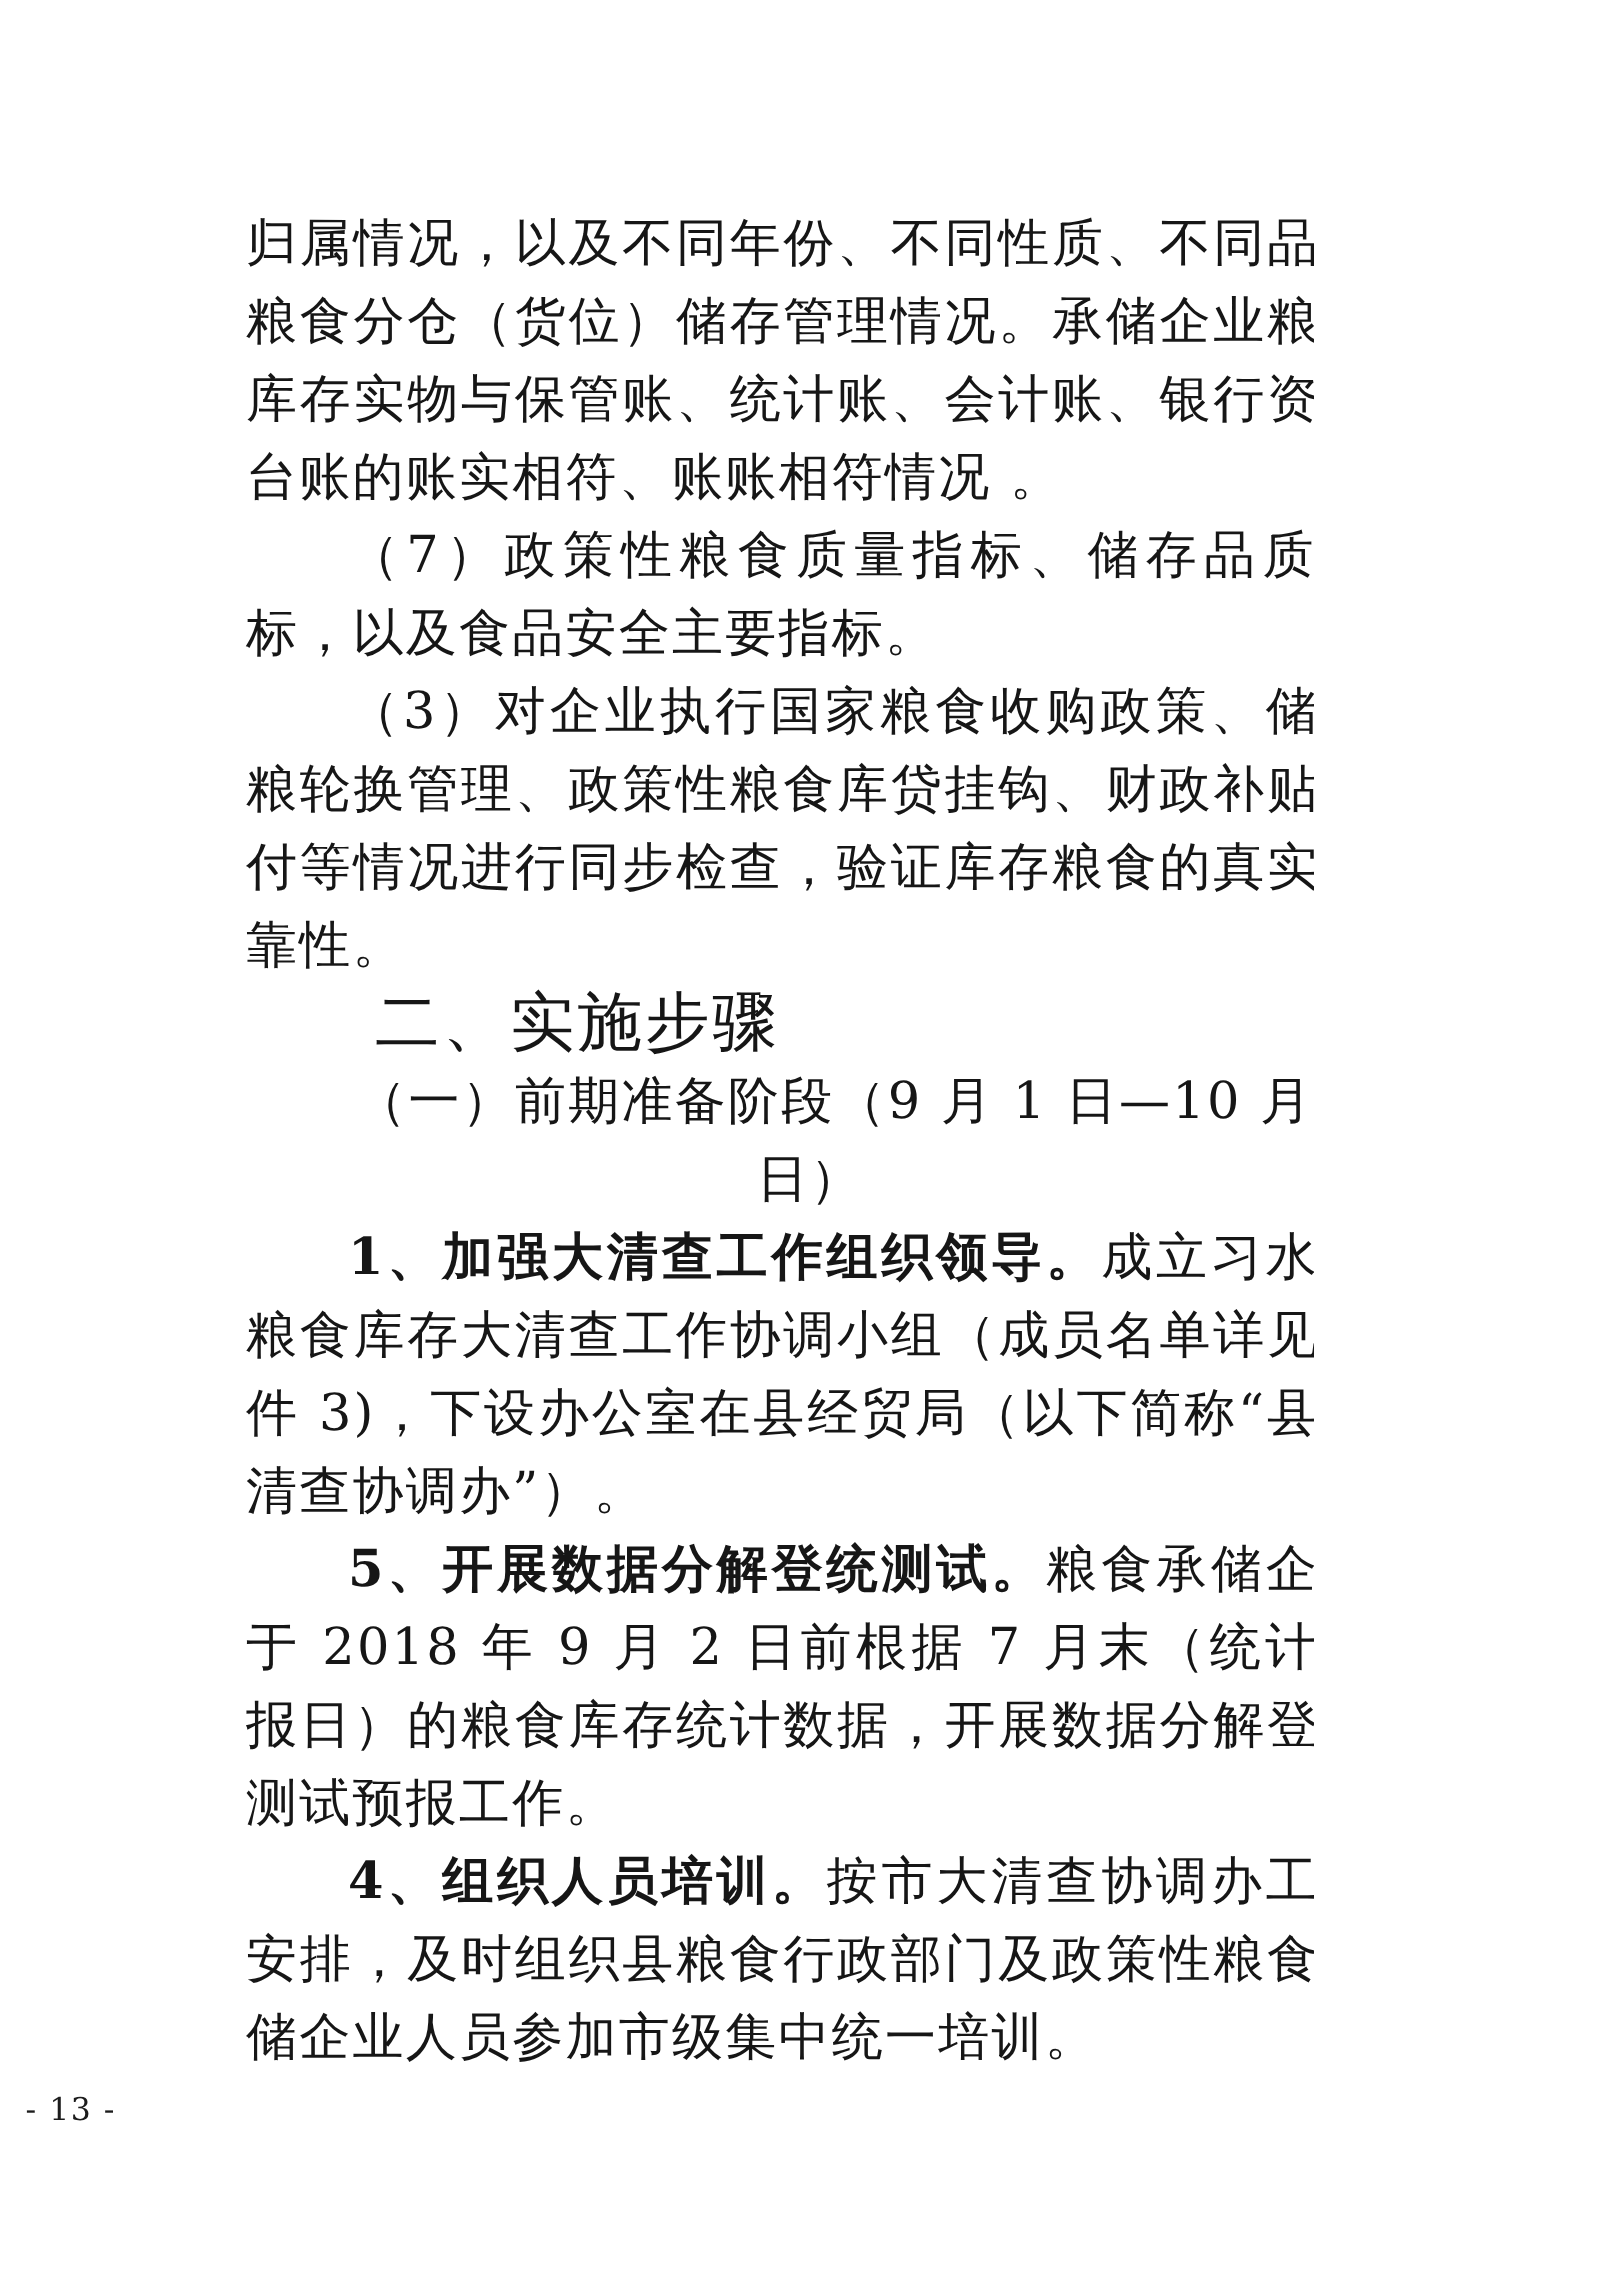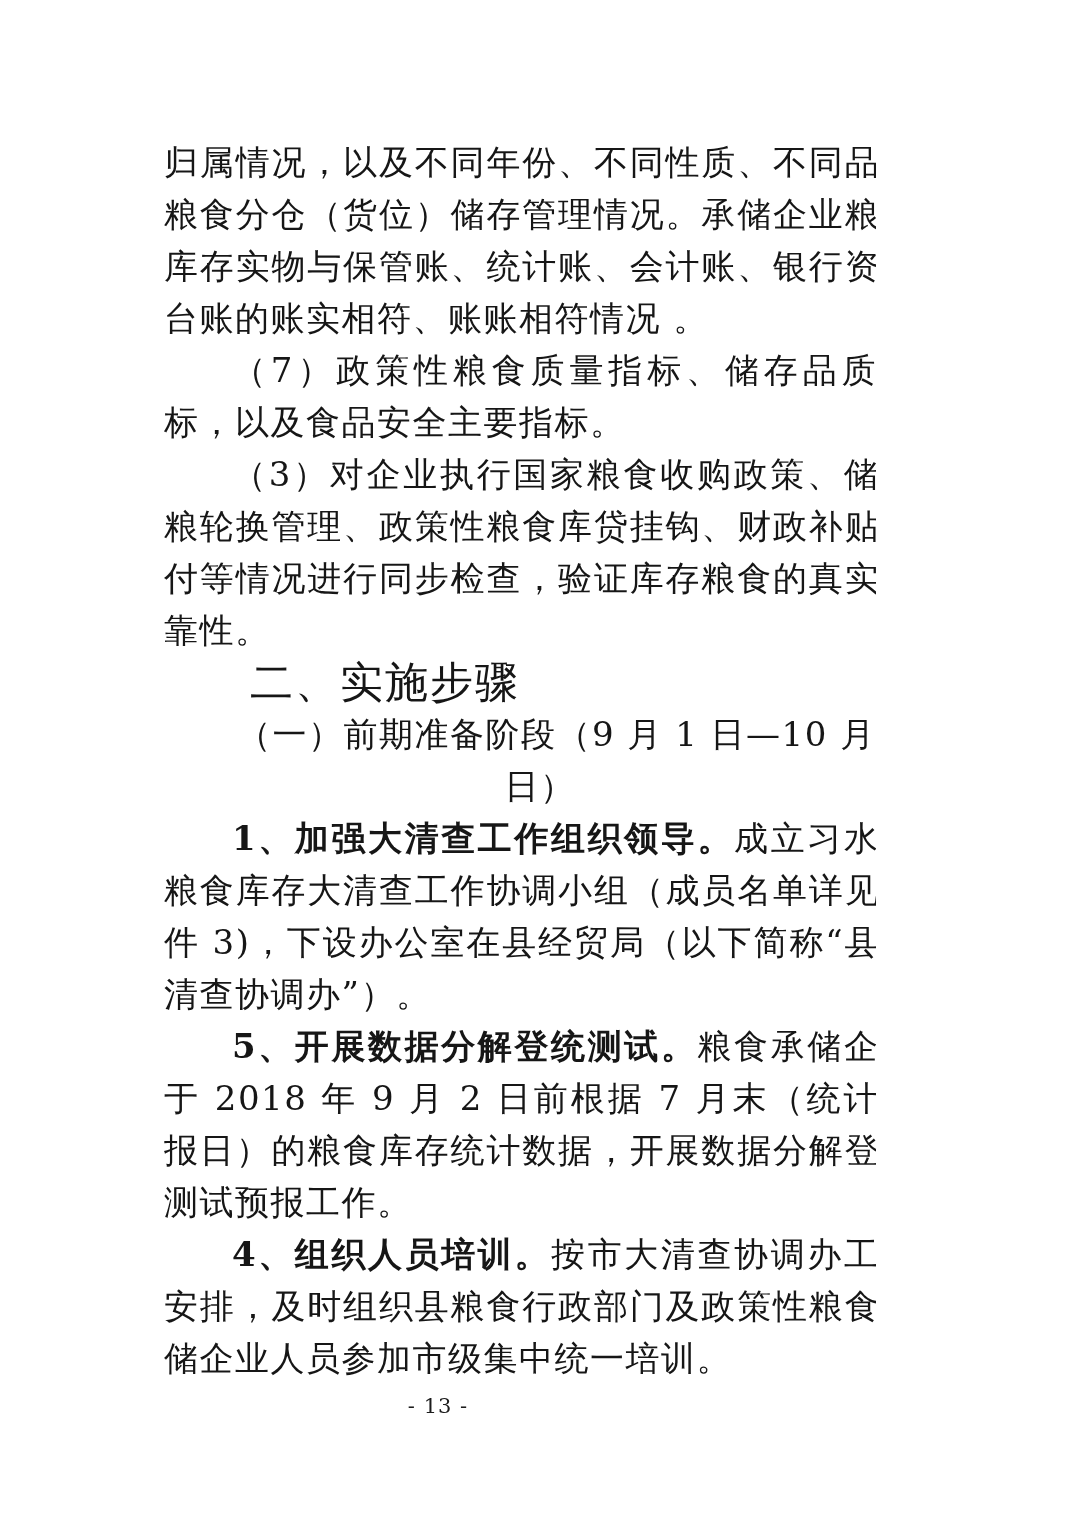--- a/index.html
+++ b/index.html
@@ -47,25 +47,26 @@
     font-weight: bold;
     font-size: 34px;
     text-indent: 2em;
     text-align: center;
   }
   .footer {
     position: absolute;
     left: 0;
     right: 0;
     top: 1394px;
-    text-align: center;
+    text-align: left;
     font-family: "DejaVu Serif", "Liberation Serif", serif;
     font-size: 21px;
     letter-spacing: 1px;
     color: #1c1c1c;
+    padding-left: 17px;
   }
 </style>
 </head>
 <body>
 
 <div class="page">
   <div class="content">
 
     <p class="para noindent"><span>归属情况，以及不同年份、不同性质、不同品种粮食分仓（货位）储存管理情况。承储企业粮食库存实物与保管账、统计账、会计账、银行资金台账的账实相符、账账相符情况 。</span></p>
 

